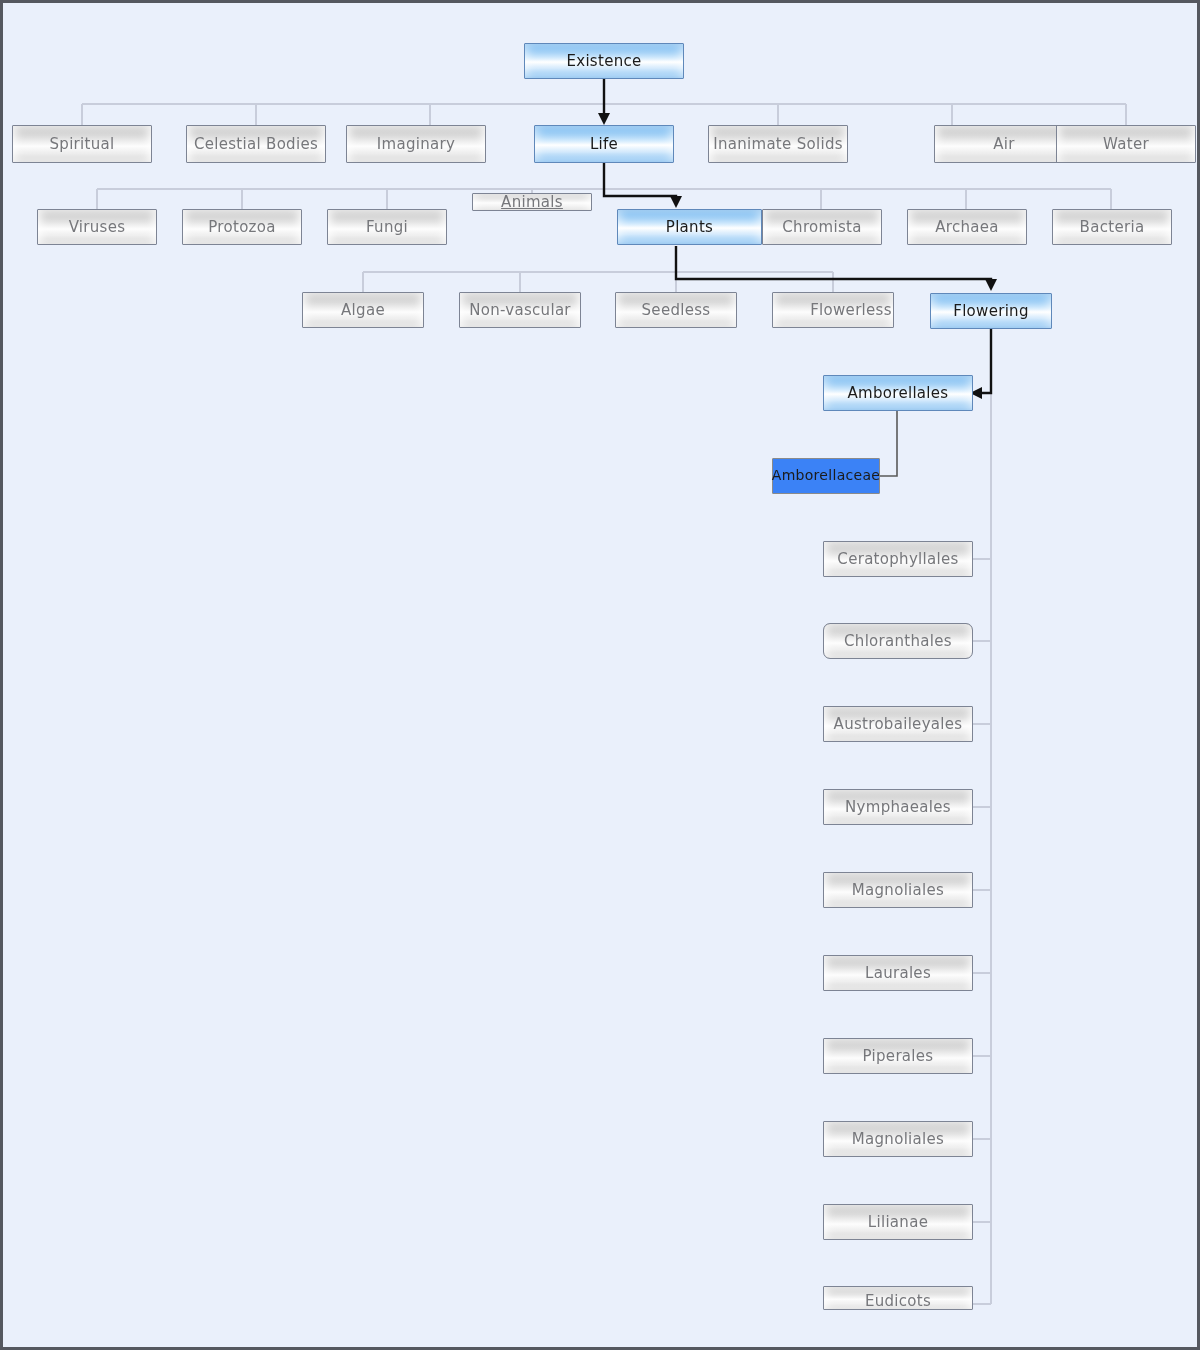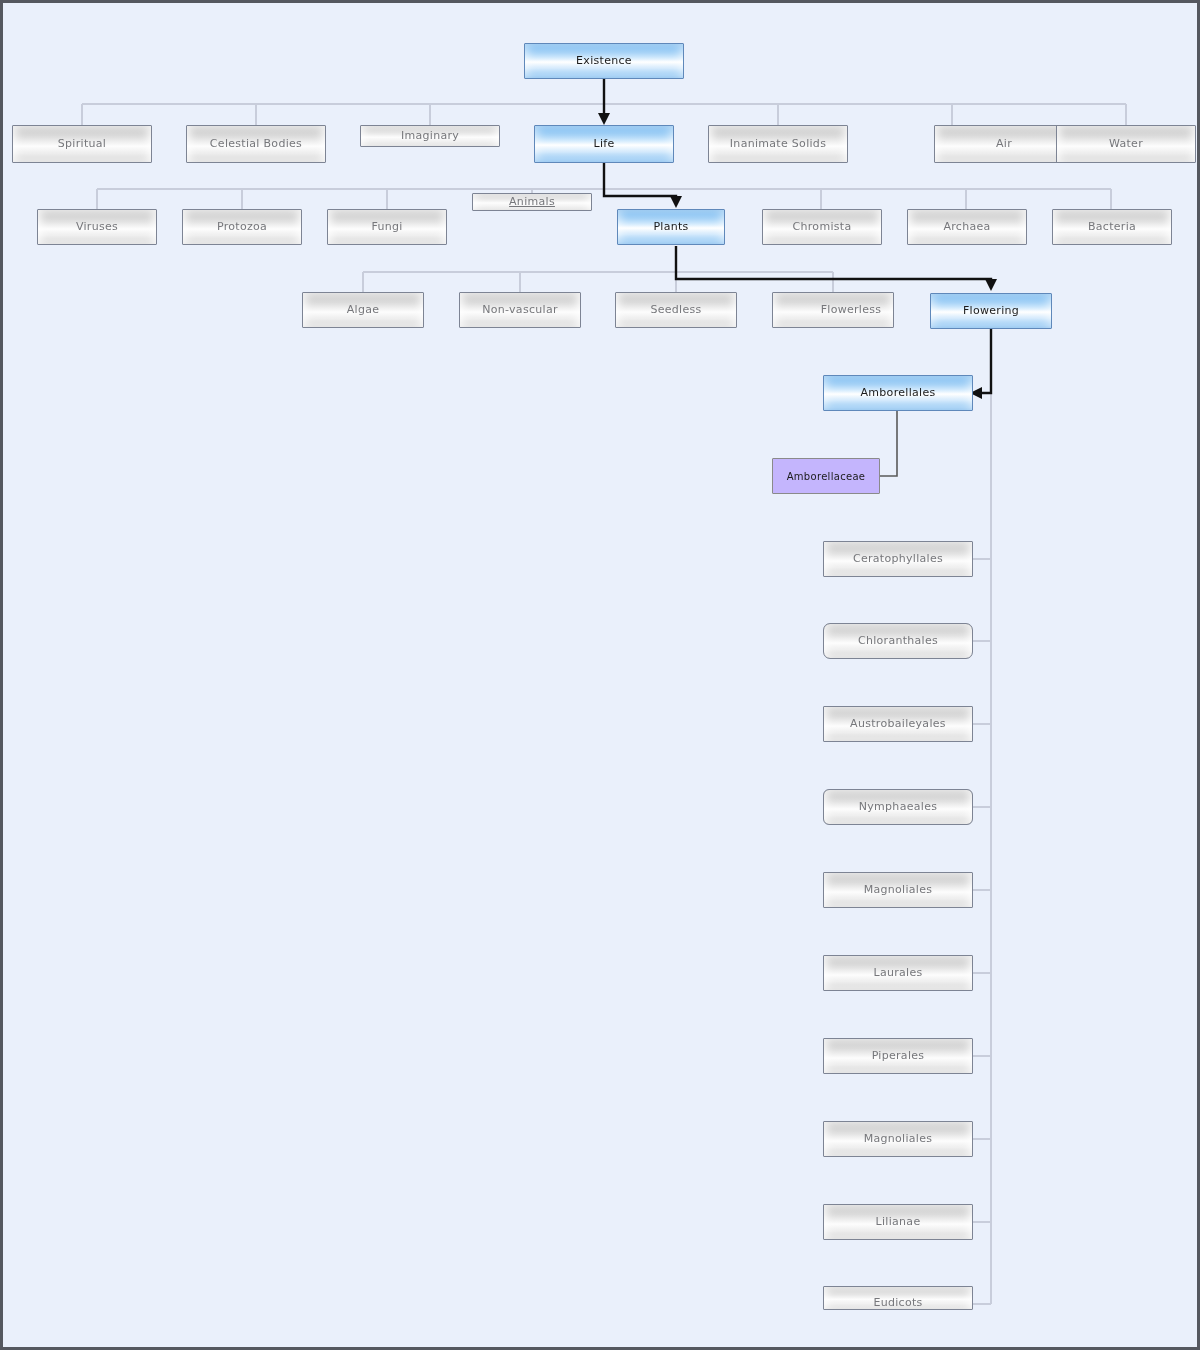--- a/index.html
+++ b/index.html
@@ -26,21 +26,21 @@
     height: 1350px;
     pointer-events: none;
   }
   .node {
     position: absolute;
     box-sizing: border-box;
     display: flex;
     align-items: center;
     justify-content: center;
     text-align: center;
-    font-size: 11px;
+    font-size: 15px;
     line-height: 1.1;
     letter-spacing: 0.3px;
     border-radius: 1px;
     z-index: 5;
   }
   .node.gray {
     border: 1px solid #7d8494;
     color: #76777b;
     background: linear-gradient(to bottom,
         #b4b4b4 0%, #c9c9c9 14%, #efefef 44%, #fdfdfd 56%,
@@ -51,22 +51,22 @@
     border: 1px solid #5f88ba;
     color: #1b1b1b;
     background: linear-gradient(to bottom,
         #5fa9e8 0%, #7dbdf2 13%, #d6ecfd 42%, #ffffff 53%,
         #d2e9fc 72%, #8cc4f3 92%, #62abe9 100%);
     box-shadow: inset 0 0 10px 3px rgba(255,255,255,0.55);
   }
   .node.plain {
     border: 1px solid #8a8a8a;
     color: #1b1b1b;
-    background: #c4b5fd;
-    font-size: 10px;
+    background: #3b82f6;
+    font-size: 14px;
   }
   .node .label {
     display: block;
     padding: 0 4px;
   }
 </style>
 </head>
 <body>
 
 <div id="canvas">
@@ -142,21 +142,21 @@
   <div class="node blue" style="left:521px; top:40px; width:160px; height:36px;">
     <span class="label">Existence</span>
   </div>
 
   <div class="node gray" style="left:9px; top:122px; width:140px; height:38px;">
     <span class="label">Spiritual</span>
   </div>
   <div class="node gray" style="left:183px; top:122px; width:140px; height:38px;">
     <span class="label">Celestial Bodies</span>
   </div>
-  <div class="node gray" style="left:357px; top:122px; width:140px; height:22px;">
+  <div class="node gray" style="left:343px; top:122px; width:140px; height:38px;">
     <span class="label">Imaginary</span>
   </div>
   <div class="node blue" style="left:531px; top:122px; width:140px; height:38px;">
     <span class="label">Life</span>
   </div>
   <div class="node gray" style="left:705px; top:122px; width:140px; height:38px;">
     <span class="label">Inanimate Solids</span>
   </div>
   <div class="node gray" style="left:931px; top:122px; width:140px; height:38px;">
     <span class="label">Air</span>
@@ -170,21 +170,21 @@
   </div>
   <div class="node gray" style="left:179px; top:206px; width:120px; height:36px;">
     <span class="label">Protozoa</span>
   </div>
   <div class="node gray" style="left:324px; top:206px; width:120px; height:36px;">
     <span class="label">Fungi</span>
   </div>
   <div class="node gray" style="left:469px; top:190px; width:120px; height:18px;text-decoration:underline;">
     <span class="label">Animals</span>
   </div>
-  <div class="node blue" style="left:614px; top:206px; width:108px; height:36px;">
+  <div class="node blue" style="left:614px; top:206px; width:145px; height:36px;">
     <span class="label">Plants</span>
   </div>
   <div class="node gray" style="left:759px; top:206px; width:120px; height:36px;">
     <span class="label">Chromista</span>
   </div>
   <div class="node gray" style="left:904px; top:206px; width:120px; height:36px;">
     <span class="label">Archaea</span>
   </div>
   <div class="node gray" style="left:1049px; top:206px; width:120px; height:36px;">
     <span class="label">Bacteria</span>
@@ -215,21 +215,21 @@
 
   <div class="node gray" style="left:820px; top:538px; width:150px; height:36px;">
     <span class="label">Ceratophyllales</span>
   </div>
   <div class="node gray" style="left:820px; top:620px; width:150px; height:36px;border-radius:7px;">
     <span class="label">Chloranthales</span>
   </div>
   <div class="node gray" style="left:820px; top:703px; width:150px; height:36px;">
     <span class="label">Austrobaileyales</span>
   </div>
-  <div class="node gray" style="left:820px; top:786px; width:150px; height:36px;border-radius:6px;">
+  <div class="node gray" style="left:820px; top:786px; width:150px; height:36px;">
     <span class="label">Nymphaeales</span>
   </div>
   <div class="node gray" style="left:820px; top:869px; width:150px; height:36px;">
     <span class="label">Magnoliales</span>
   </div>
   <div class="node gray" style="left:820px; top:952px; width:150px; height:36px;">
     <span class="label">Laurales</span>
   </div>
   <div class="node gray" style="left:820px; top:1035px; width:150px; height:36px;">
     <span class="label">Piperales</span>

